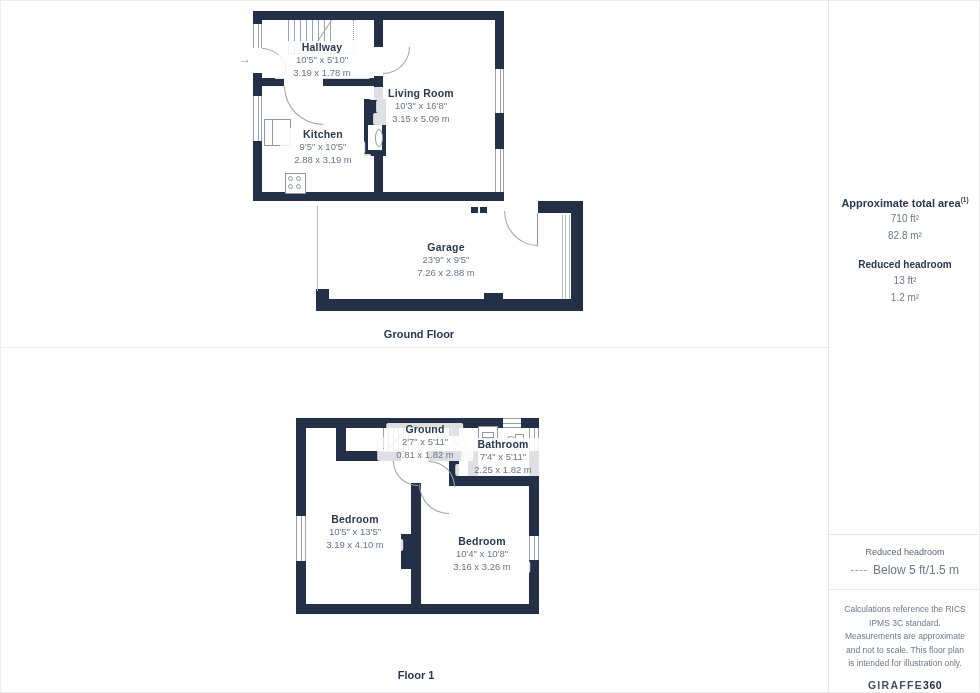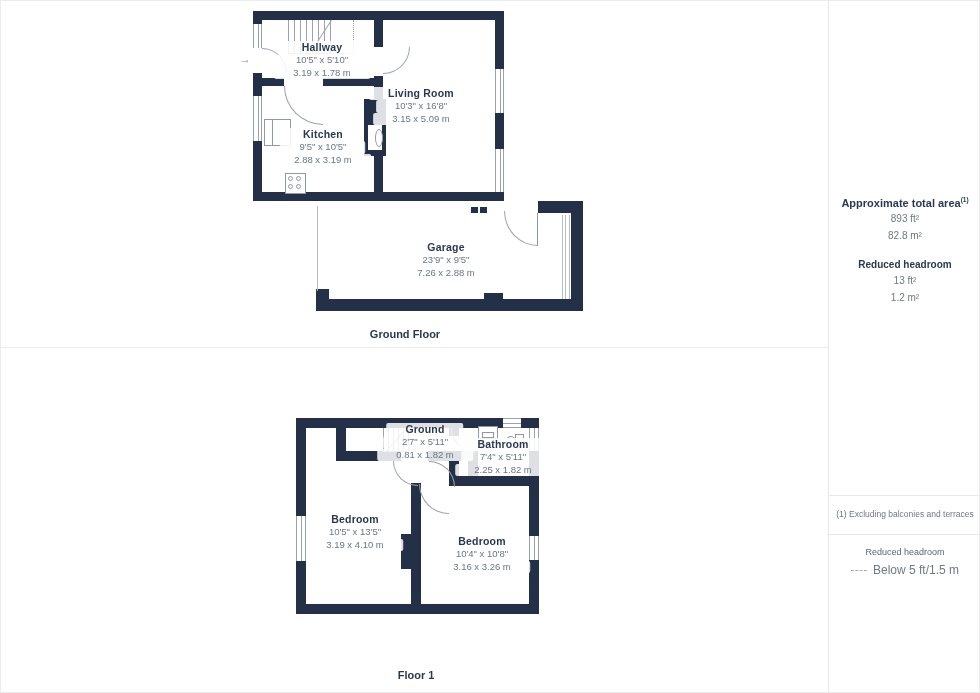--- a/index.html
+++ b/index.html
@@ -126,21 +126,21 @@
     <div class="room-label" style="left:420px;top:86px">
       <div class="rn">Living Room</div>
       <div class="rd">10'3" x 16'8"</div>
       <div class="rd">3.15 x 5.09 m</div>
     </div>
     <div class="room-label" style="left:445px;top:240px">
       <div class="rn">Garage</div>
       <div class="rd">23'9" x 9'5"</div>
       <div class="rd">7.26 x 2.88 m</div>
     </div>
-    <div class="floor-label" style="left:404px;top:327px">Ground Floor</div>
+    <div class="floor-label" style="left:418px;top:327px">Ground Floor</div>
   </div>
 
   <div class="plan" id="floor1">
 
     <div class="wall" style="left:295px;top:70px;width:243px;height:10px"></div>
     <div class="wall" style="left:295px;top:80px;width:10px;height:186px"></div>
     <div class="wall" style="left:528px;top:80px;width:10px;height:176px"></div>
     <div class="wall" style="left:295px;top:256px;width:243px;height:10px"></div>
 
     <div class="wall" style="left:335px;top:80px;width:10px;height:33px"></div>
@@ -190,33 +190,36 @@
       <div class="rn">Bedroom</div>
       <div class="rd">10'4" x 10'8"</div>
       <div class="rd">3.16 x 3.26 m</div>
     </div>
     <div class="floor-label" style="left:415px;top:321px">Floor 1</div>
   </div>
 
   <div class="sidebar">
     <div class="summary">
       <div class="s-title"><span>Approximate total area</span><sup>(1)</sup></div>
-      <div class="s-val">893 ft²</div>
+      <div class="s-val">710 ft²</div>
       <div class="s-val">82.8 m²</div>
       <div class="s-sub">Reduced headroom</div>
       <div class="s-val">13 ft²</div>
       <div class="s-val">1.2 m²</div>
     </div>
 
-    <div class="sec sec-note">
-      <span>(1) Excluding balconies and terraces</span>
-    </div>
 
     <div class="sec sec-legend">
       <div class="legend-title">Reduced headroom</div>
       <div class="legend-row">
         <span class="dash-swatch"></span><span>Below 5 ft/1.5 m</span>
       </div>
     </div>
 
+    <div class="sec sec-disc">
+      <div class="disc-text">Calculations reference the RICS IPMS 3C standard. Measurements are approximate and not to scale. This floor plan is intended for illustration only.</div>
+      <div class="brand">
+        <span class="brand-name">GIRAFFE</span><span class="brand-suffix">360</span>
+      </div>
+    </div>
   </div>
 
 </div>
 
 </body></html>

